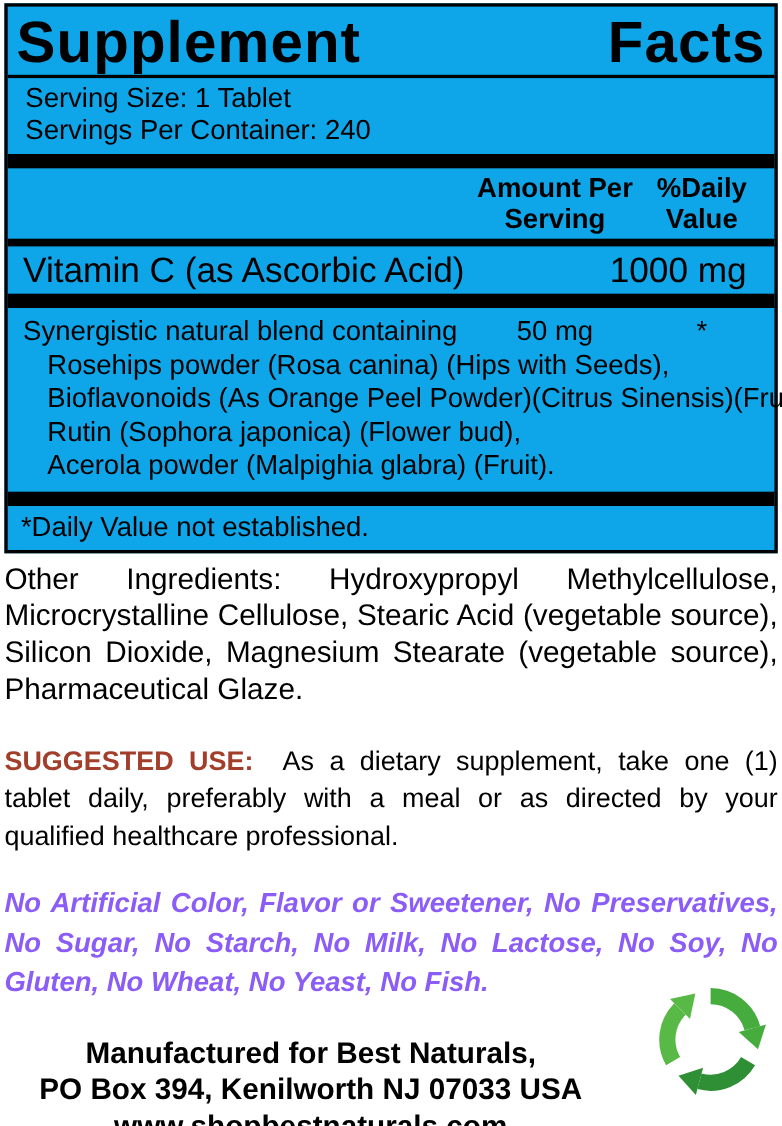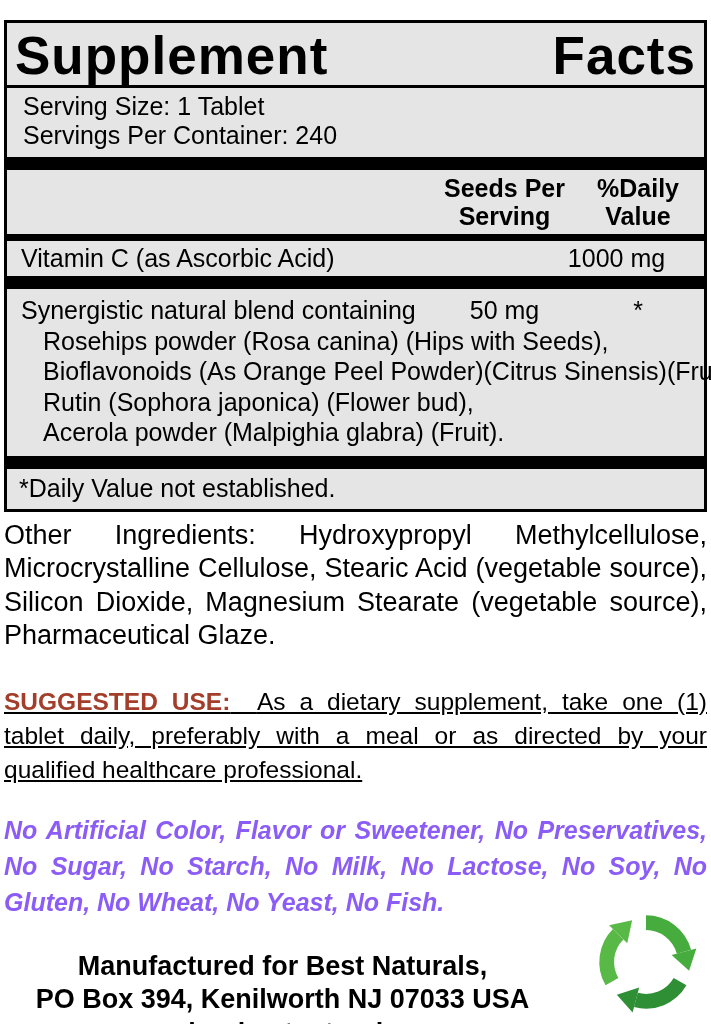--- a/index.html
+++ b/index.html
@@ -1,44 +1,44 @@
 <!DOCTYPE html>
 <html><head>
 <meta charset="utf-8">
 <style>
   * { box-sizing: border-box; margin: 0; padding: 0; }
   html, body { width: 711px; height: 1024px; background: #ffffff; overflow: hidden; }
   body { font-family: "Liberation Sans", "DejaVu Sans", sans-serif; color: #000; }
   .page { position: relative; width: 711px; height: 1024px; }
 
   
-  .facts-panel { margin: 20px 4px 0 4px; border: 3px solid #000; background: #e5e5e5; }
+  .facts-panel { margin: 3px 4px 0 4px; border: 3px solid #000; background: #0ea5e9; }
   .sf-title { display: flex; justify-content: space-between; align-items: baseline;
               padding: 5px 8px 1px 8px; border-bottom: 3px solid #000;
               font-size: 53px; font-weight: bold; letter-spacing: 1px; line-height: 1.05; }
   .serving-block { padding: 4px 8px 6px 16px; font-size: 25px; line-height: 1.18; }
   .bar { background: #000; width: 100%; }
   .bar-thick { height: 13px; }
   .bar-med { height: 7px; }
   .cols-row { display: flex; align-items: flex-end; }
   .col-name { flex: 1; }
   .col-amt { width: 155px; text-align: center; flex: none; }
   .col-dv { width: 112px; text-align: center; flex: none; }
   .sf-header { padding: 4px 10px 4px 10px; font-size: 25px; font-weight: bold; line-height: 1.12; }
-  .sf-row { padding: 3px 10px 4px 14px; font-size: 25px; line-height: 1.15; }
+  .sf-row { padding: 3px 10px 4px 14px; font-size: 32px; line-height: 1.15; }
   .blend-section { padding: 6px 10px 8px 14px; font-size: 25px; line-height: 1.22; }
   .blend-components { padding-left: 22px; }
   .blend-components .line { display: block; white-space: nowrap; }
   .sf-footnote { padding: 5px 10px 6px 12px; font-size: 25px; }
 
   
   .para { margin: 0 4px; text-align: justify; }
   .other-ing { margin-top: 7px; font-size: 27px; line-height: 1.24; }
   .other-ing .oi-label { font-weight: normal; }
-  .sugg-use { margin-top: 32px; font-size: 24.5px; line-height: 1.4; text-decoration: underline; }
+  .sugg-use { margin-top: 32px; font-size: 24.5px; line-height: 1.4; }
   .sugg-use .su-label { font-weight: bold; }
   .claims { margin-top: 24px; font-size: 25px; line-height: 1.44; font-weight: bold; font-style: italic; }
 
   
   .footer { margin-top: 30px; font-weight: bold; }
   .footer-center { width: 565px; text-align: center; font-size: 27px; line-height: 1.25; }
 
   .recycle-wrap { position: absolute; top: 872px; right: 6px; width: 118px; height: 140px; }
 </style>
 </head>
@@ -56,21 +56,21 @@
     <div class="serving-block">
       <div>Serving Size: 1 Tablet</div>
       <div>Servings Per Container: 240</div>
     </div>
 
     <div class="bar bar-thick"></div>
 
     <div class="sf-header cols-row">
       <span class="col-name"></span>
       <span class="col-amt">
-        <span>Seeds Per</span><br>
+        <span>Amount Per</span><br>
         <span>Serving</span>
       </span>
       <span class="col-dv">
         <span>%Daily</span><br>
         <span>Value</span>
       </span>
     </div>
 
     <div class="bar bar-med"></div>
 

